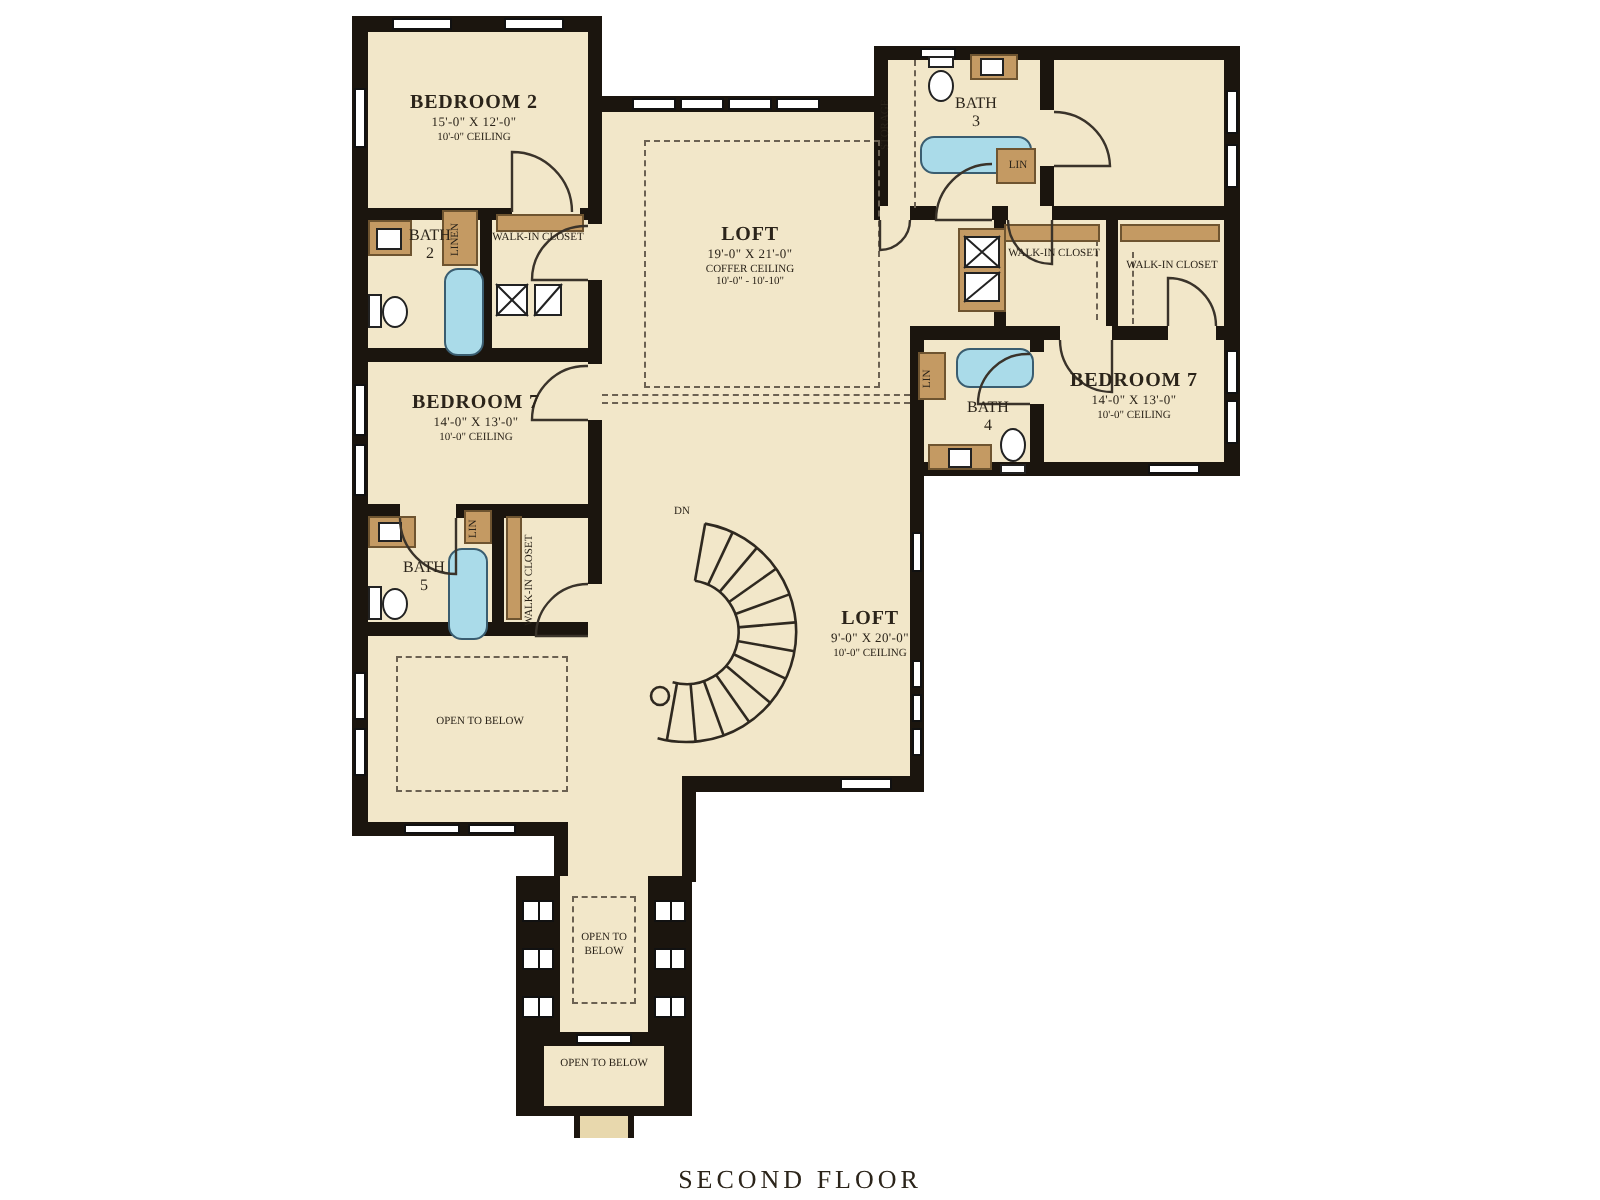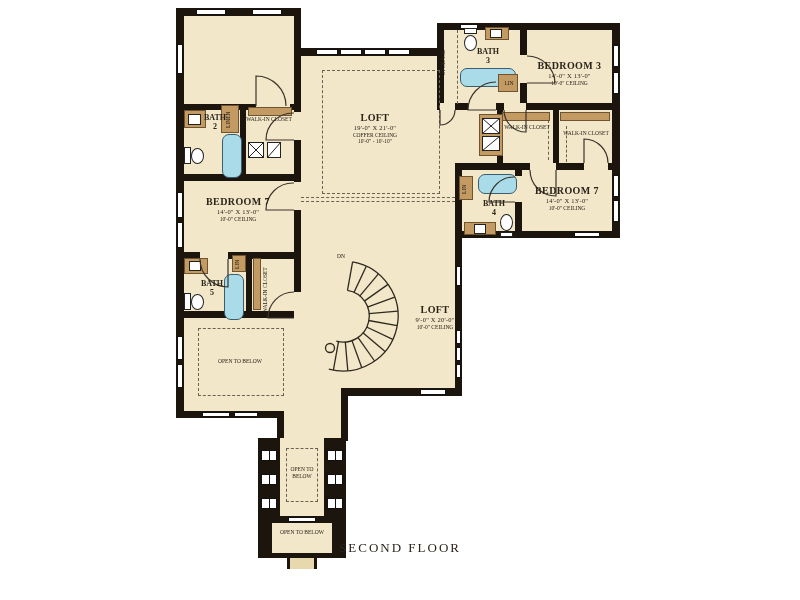--- a/index.html
+++ b/index.html
@@ -17,21 +17,21 @@
   .dashline-h{position:absolute;height:5px;border-top:1.5px dashed #6b6152;border-bottom:1.5px dashed #6b6152;box-sizing:border-box;}
   .tub{position:absolute;background:#aadbe9;border:1.5px solid #3a5d70;border-radius:7px;box-sizing:border-box;}
   .wood{position:absolute;background:#c49a63;border:1px solid #6e5430;box-sizing:border-box;}
   .basin{position:absolute;background:#fff;border:1px solid #222;box-sizing:border-box;}
   .bowl{position:absolute;background:#fff;border:1px solid #222;border-radius:50%;box-sizing:border-box;}
   .lbl{position:absolute;text-align:center;line-height:1.2;}
   .name{font-weight:bold;font-size:10px;letter-spacing:.4px;}
   .dims{font-size:6.5px;letter-spacing:.2px;}
   .ceil{font-size:5.5px;}
   .tiny{font-size:5.5px;line-height:1.25;}
-  .bath-n{font-size:8px;font-weight:bold;line-height:1.1;}
+  .bath-n{font-size:8px;font-weight:normal;line-height:1.1;}
   .vtext{writing-mode:vertical-rl;transform:rotate(180deg);}
   svg.overlay{position:absolute;left:0;top:0;pointer-events:none;}
   .title{position:absolute;font-size:13px;letter-spacing:2px;text-align:center;color:#2b241a;}
 </style>
 </head>
 <body>
 
 <div id="plan">
 
   <div class="cream" style="left:184px;top:16px;width:110px;height:395px;"></div>
@@ -225,41 +225,41 @@
         <path d="M366.6,327.0 L392.8,339.3"></path>
         <path d="M362.9,332.7 L385.1,351.4"></path>
         <path d="M357.9,337.3 L374.6,361.0"></path>
         <path d="M351.9,340.4 L361.8,367.7"></path>
         <path d="M345.3,341.9 L347.8,370.8"></path>
         <path d="M338.5,341.6 L333.4,370.2"></path>
       </g>
     </g>
   </svg>
 
+  <div class="lbl" style="left:177px;top:46px;width:120px;">
+    <span class="name" style="display:block;">BEDROOM 2</span>
+    <span class="dims" style="display:block;">15'-0" X 12'-0"</span>
+    <span class="ceil" style="display:block;">10'-0" CEILING</span>
+  </div>
   <div class="lbl" style="left:190px;top:114px;width:50px;">
     <span class="bath-n" style="display:block;">BATH</span>
     <span class="bath-n" style="display:block;">2</span>
   </div>
   <div class="lbl tiny" style="left:246px;top:116px;width:46px;">WALK-IN CLOSET</div>
   <div class="lbl" style="left:315px;top:112px;width:120px;">
     <span class="name" style="display:block;">LOFT</span>
     <span class="dims" style="display:block;">19'-0" X 21'-0"</span>
     <span class="ceil" style="display:block;">COFFER CEILING</span>
     <span class="ceil" style="display:block;">10'-0" - 10'-10"</span>
   </div>
   <div class="lbl tiny vtext" style="left:440px;top:36px;height:52px;">STORAGE</div>
   <div class="lbl" style="left:462px;top:48px;width:52px;">
     <span class="bath-n" style="display:block;">BATH</span>
     <span class="bath-n" style="display:block;">3</span>
   </div>
-  <div class="lbl" style="left:512px;top:60px;width:115px;">
-    <span class="name" style="display:block;">BEDROOM 3</span>
-    <span class="dims" style="display:block;">14'-0" X 13'-0"</span>
-    <span class="ceil" style="display:block;">10'-0" CEILING</span>
-  </div>
   <div class="lbl tiny" style="left:504px;top:124px;width:46px;">WALK-IN CLOSET</div>
   <div class="lbl tiny" style="left:562px;top:130px;width:48px;">WALK-IN CLOSET</div>
   <div class="lbl" style="left:510px;top:185px;width:114px;">
     <span class="name" style="display:block;">BEDROOM 7</span>
     <span class="dims" style="display:block;">14'-0" X 13'-0"</span>
     <span class="ceil" style="display:block;">10'-0" CEILING</span>
   </div>
   <div class="lbl" style="left:470px;top:200px;width:48px;">
     <span class="bath-n" style="display:block;">BATH</span>
     <span class="bath-n" style="display:block;">4</span>
@@ -277,14 +277,14 @@
   <div class="lbl" style="left:395px;top:304px;width:80px;">
     <span class="name" style="display:block;">LOFT</span>
     <span class="dims" style="display:block;">9'-0" X 20'-0"</span>
     <span class="ceil" style="display:block;">10'-0" CEILING</span>
   </div>
   <div class="lbl tiny" style="left:200px;top:358px;width:80px;">OPEN TO BELOW</div>
   <div class="lbl tiny" style="left:283px;top:466px;width:38px;">OPEN TO BELOW</div>
   <div class="lbl tiny" style="left:276px;top:529px;width:52px;">OPEN TO BELOW</div>
   <div class="lbl tiny" style="left:332px;top:253px;width:18px;">DN</div>
 
-  <div class="title" style="left:300px;top:540px;width:200px;">SECOND FLOOR</div>
+  <div class="title" style="left:300px;top:582px;width:200px;">SECOND FLOOR</div>
 </div>
 
 </body></html>

